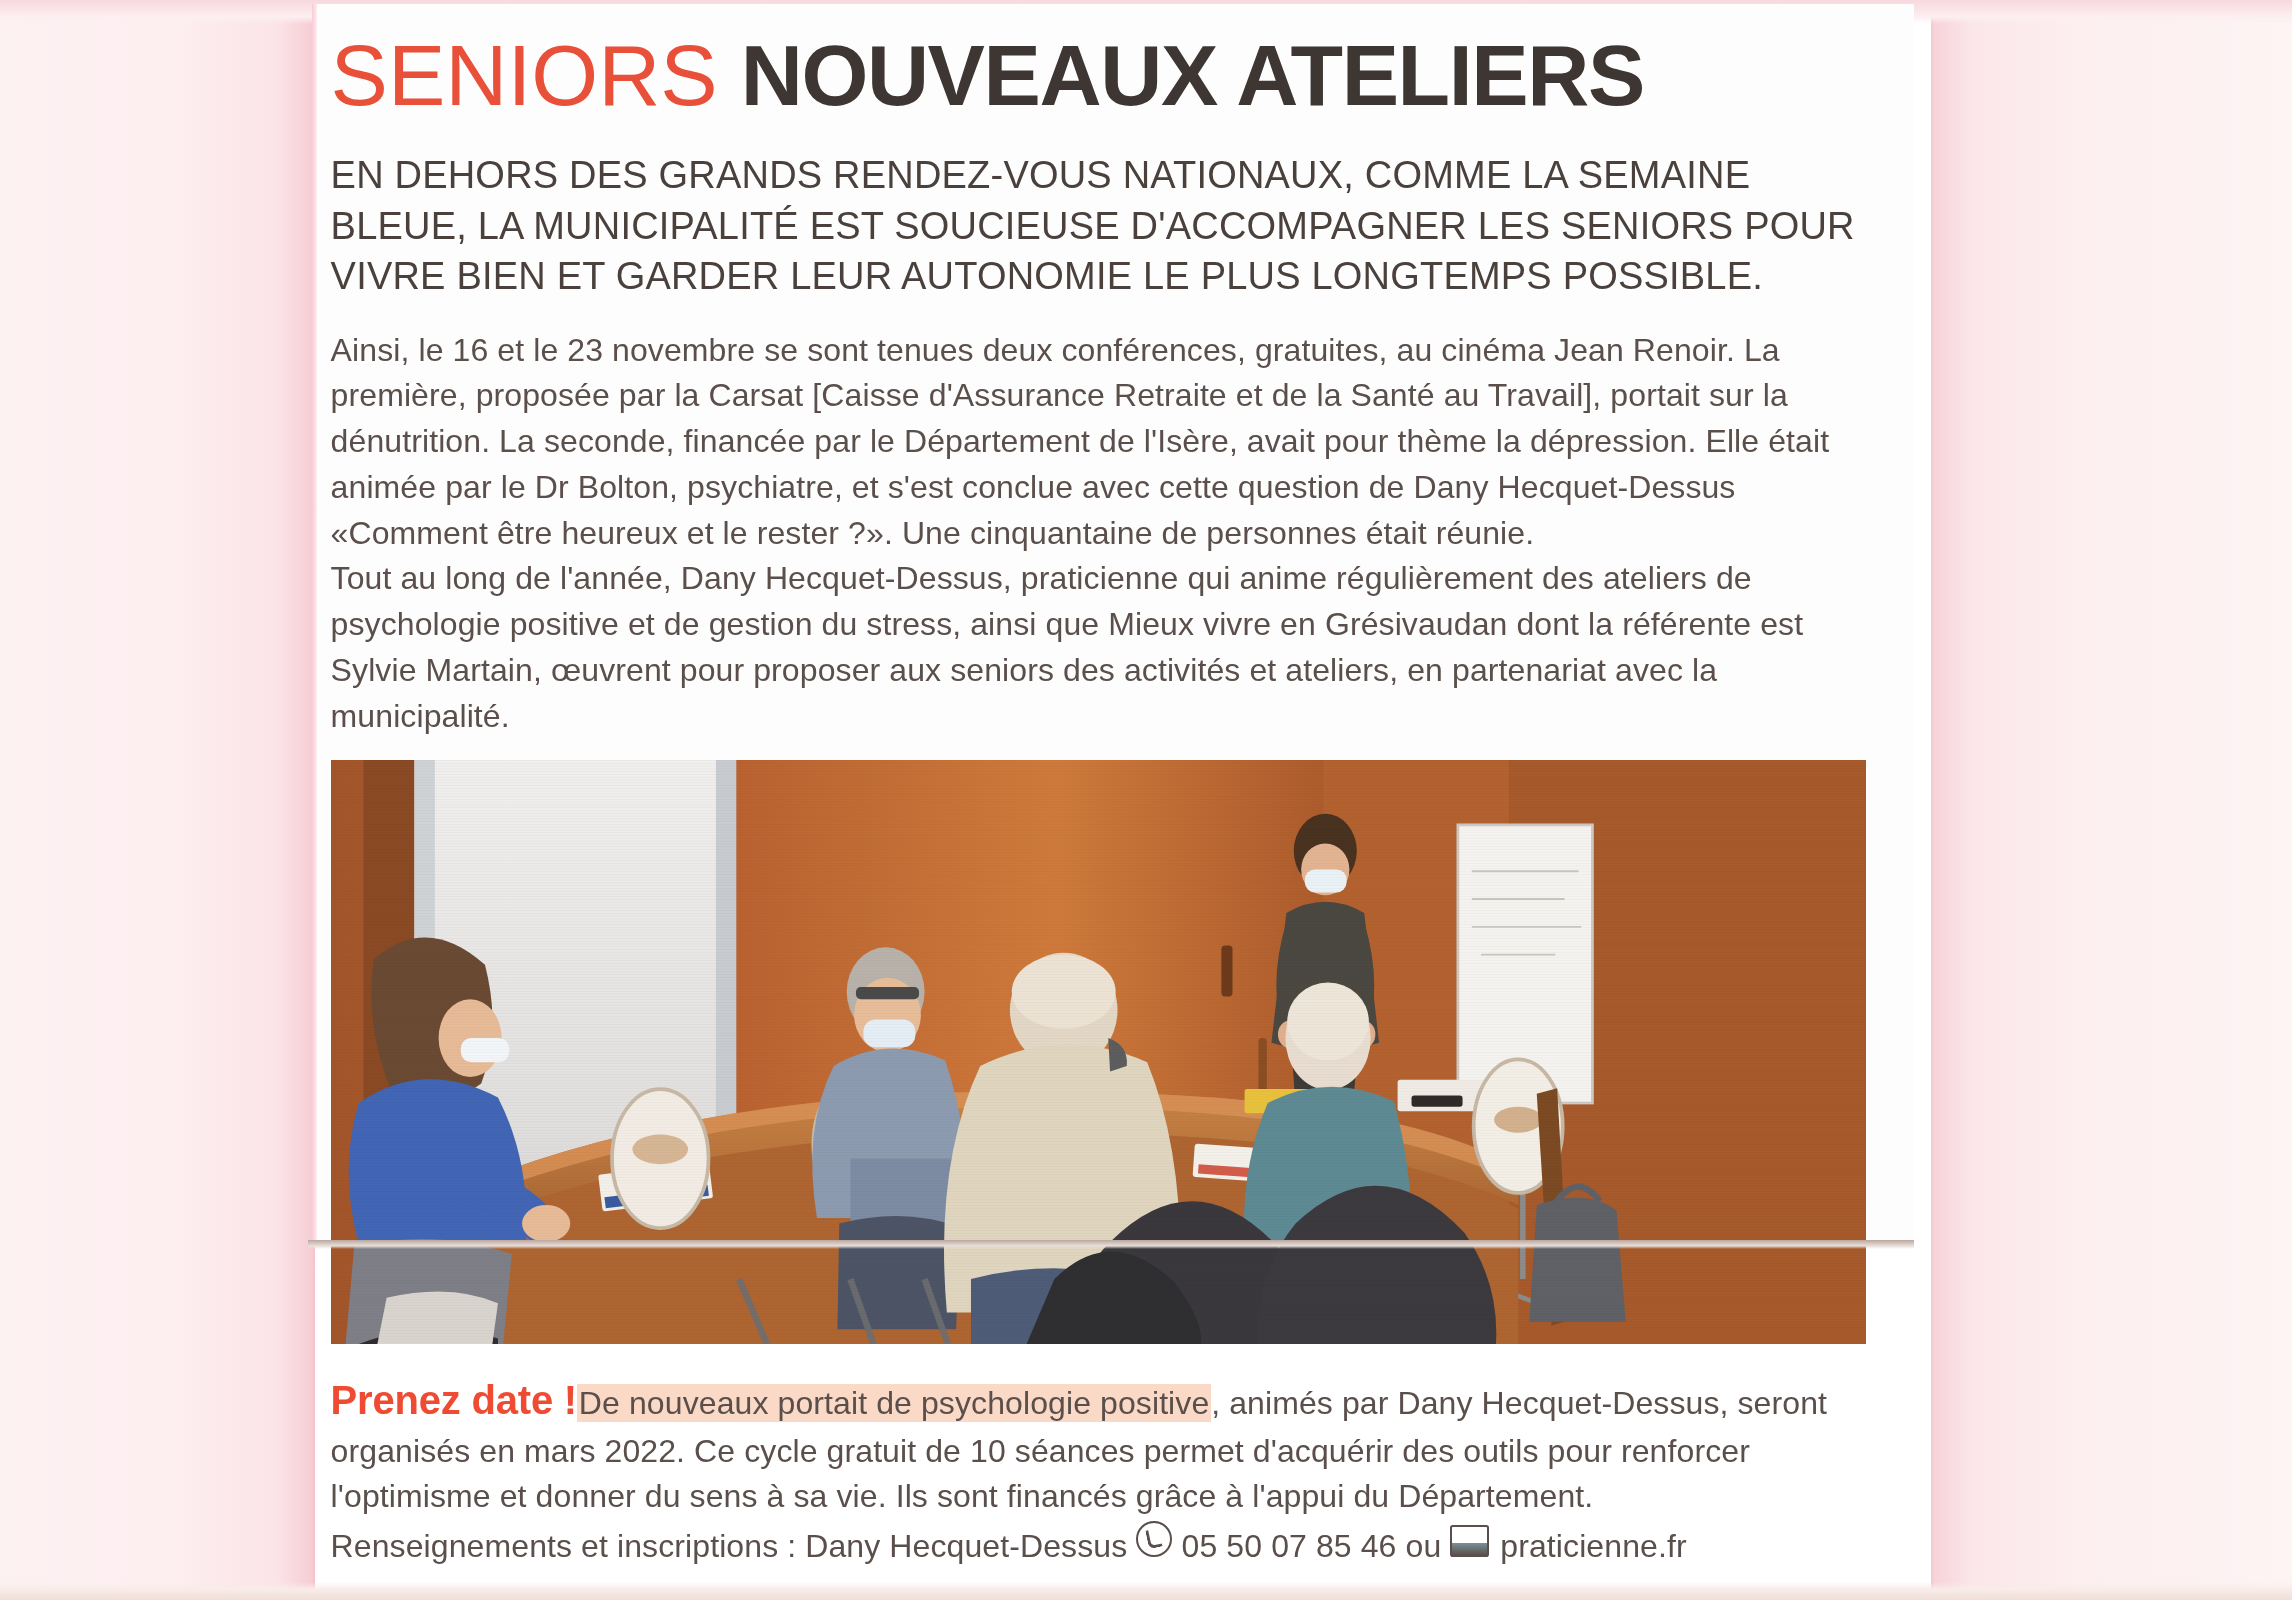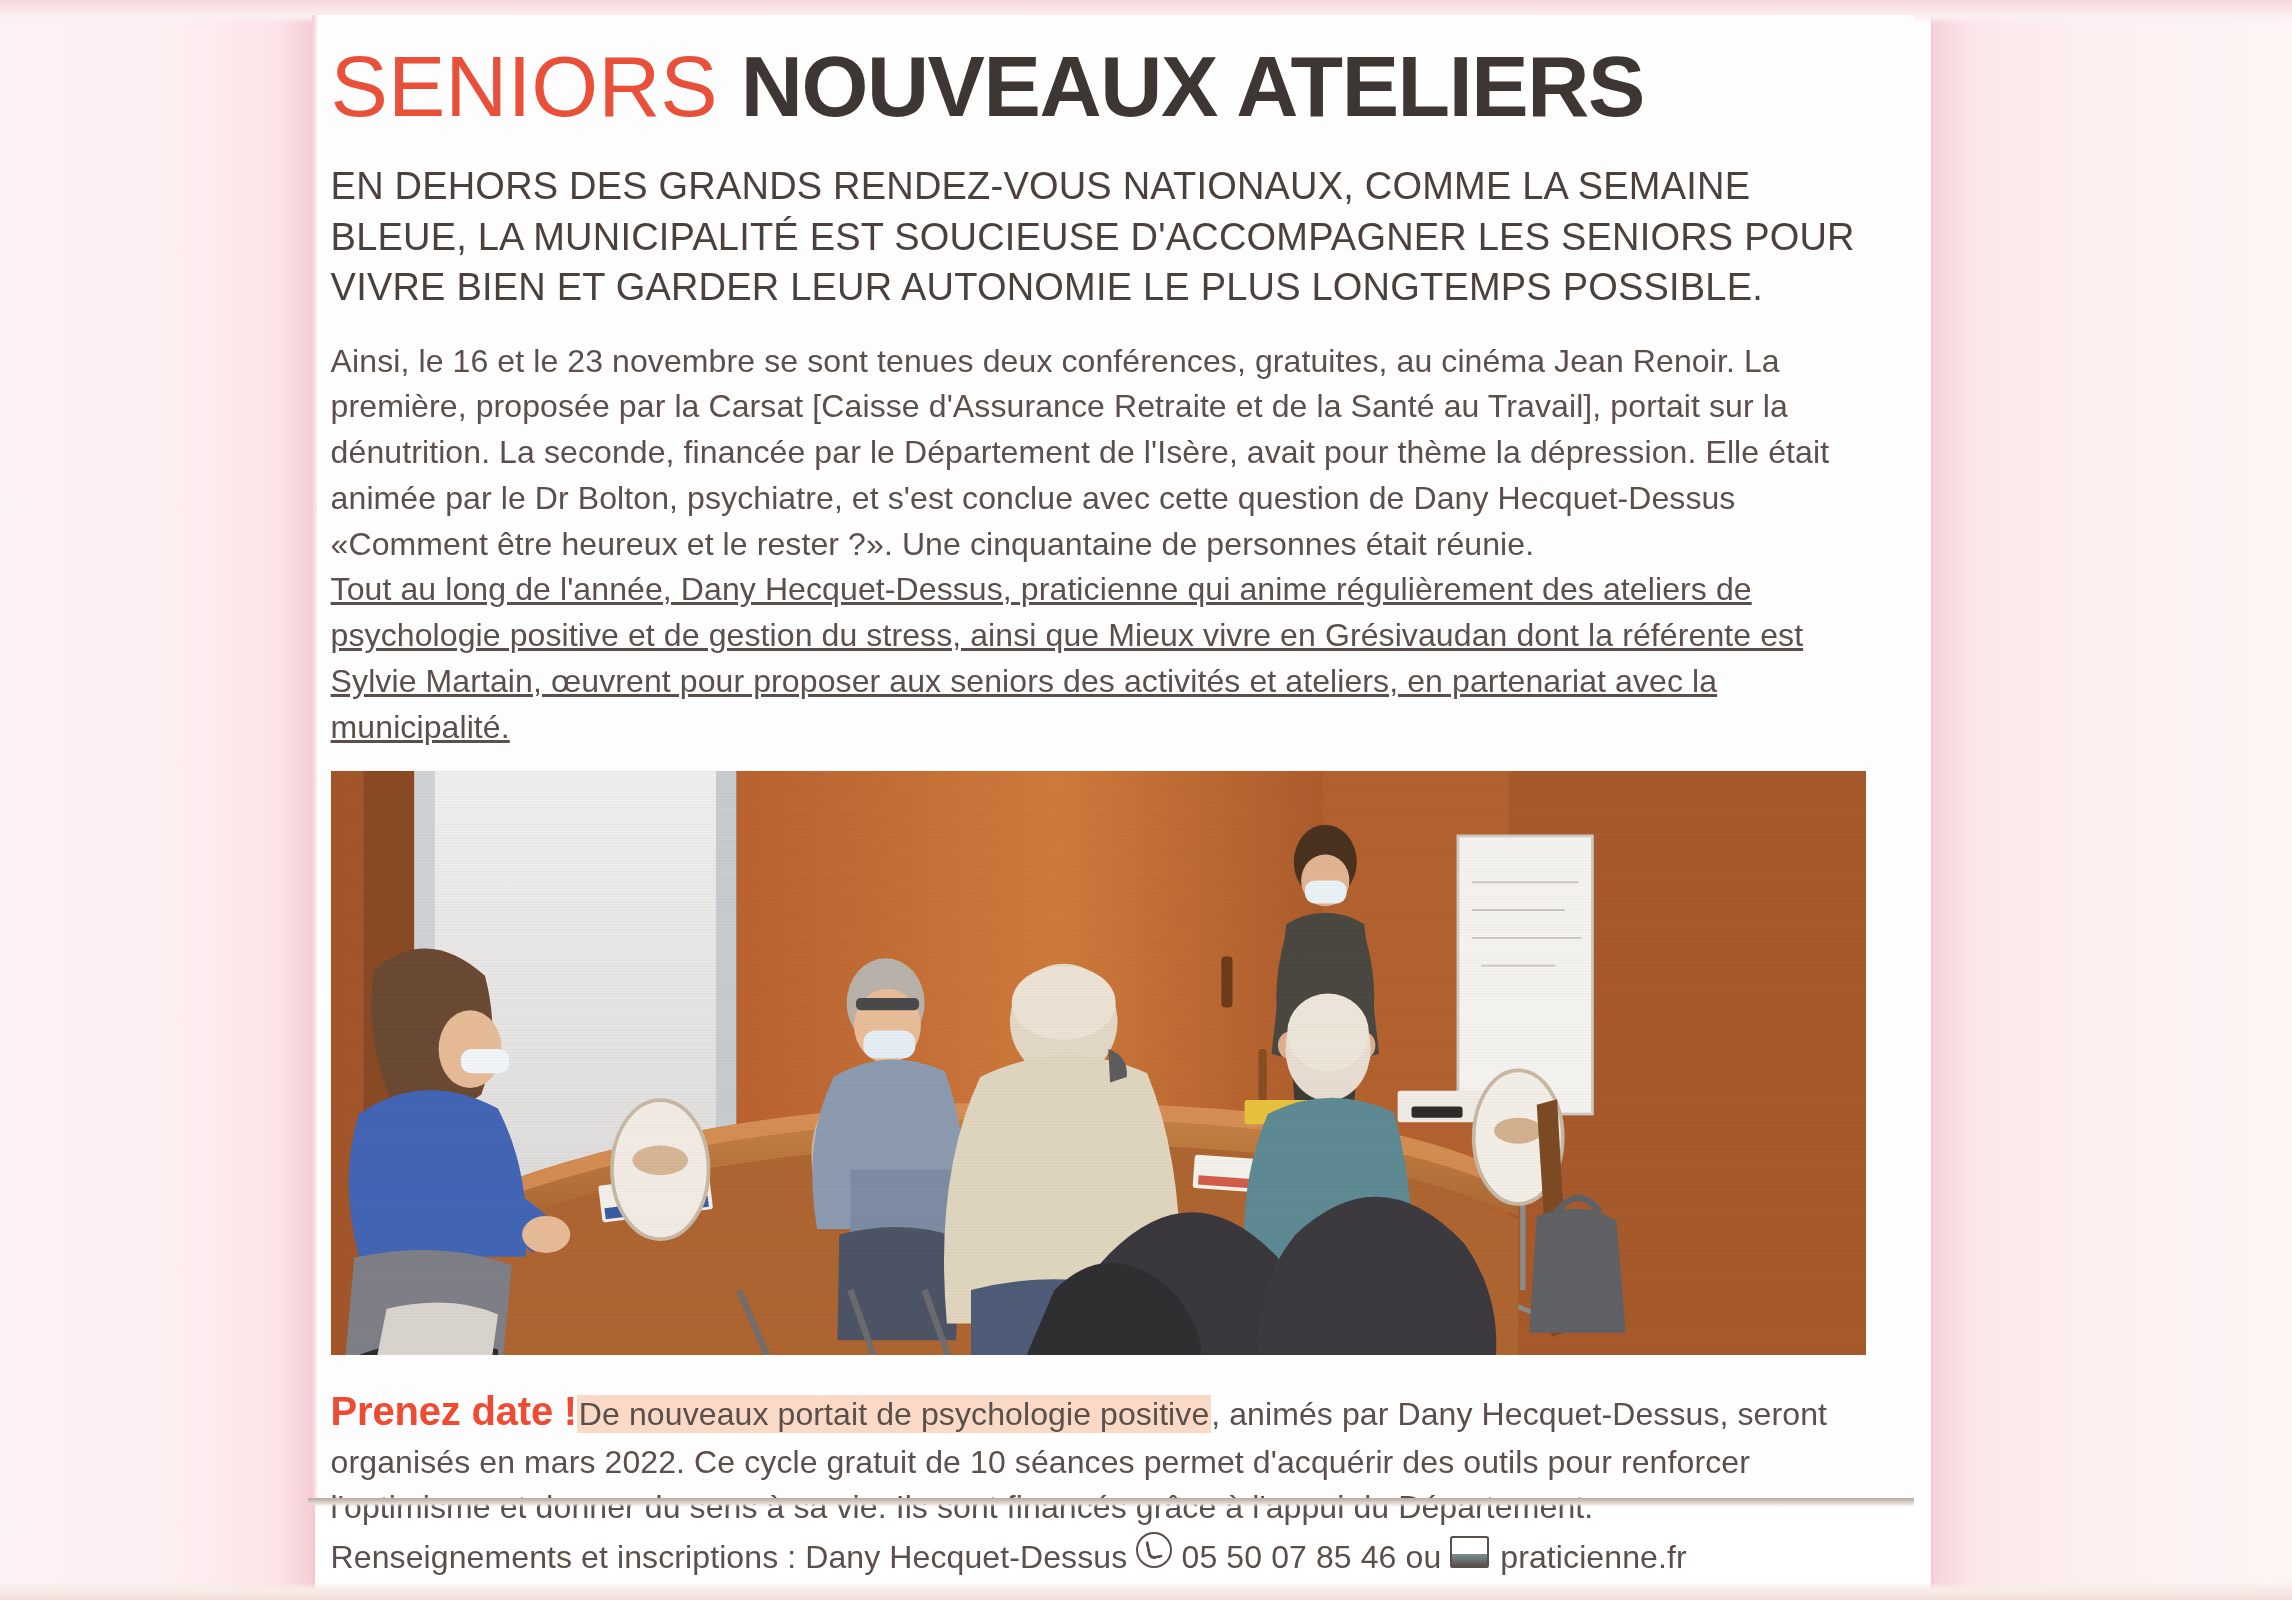--- a/index.html
+++ b/index.html
@@ -41,23 +41,23 @@
   .scan-bottom-bleed {
     position: absolute;
     left: 0; right: 0; bottom: 0; height: 18.6px;
     background: linear-gradient(to top, #f0dcd6 0%, #f8ece9 60%, rgba(255,255,255,0) 100%);
   }
 
   
   .article {
     position: absolute;
     left: 312px;
-    top: 15px;
+    top: 4px;
     width: 1602px;
-    height: 1486px;
+    height: 1239px;
     background: #fefdfd;
     box-sizing: border-box;
     padding: 0;
   }
   .article::before {
     
     content: "";
     position: absolute;
     left: 0; top: 0; bottom: 0;
     width: 4.6px;
@@ -115,21 +115,21 @@
   
   .body-copy {
     margin: 26px 0 0 0;
     color: #5a4f4b;
     font-size: 32px;
     line-height: 1.43;
     font-weight: 400;
     letter-spacing: 0.1px;
   }
   .body-copy p { margin: 0; }
-  .body-copy p + p { margin-top: 0px; text-decoration: underline; }
+  .body-copy p + p { margin-top: 0px; }
 
   
   .photo-wrap {
     margin-top: 20.4px;
     width: 1535px;
     height: 584px;
     position: relative;
     overflow: hidden;
     background: #b4622e;
   }

